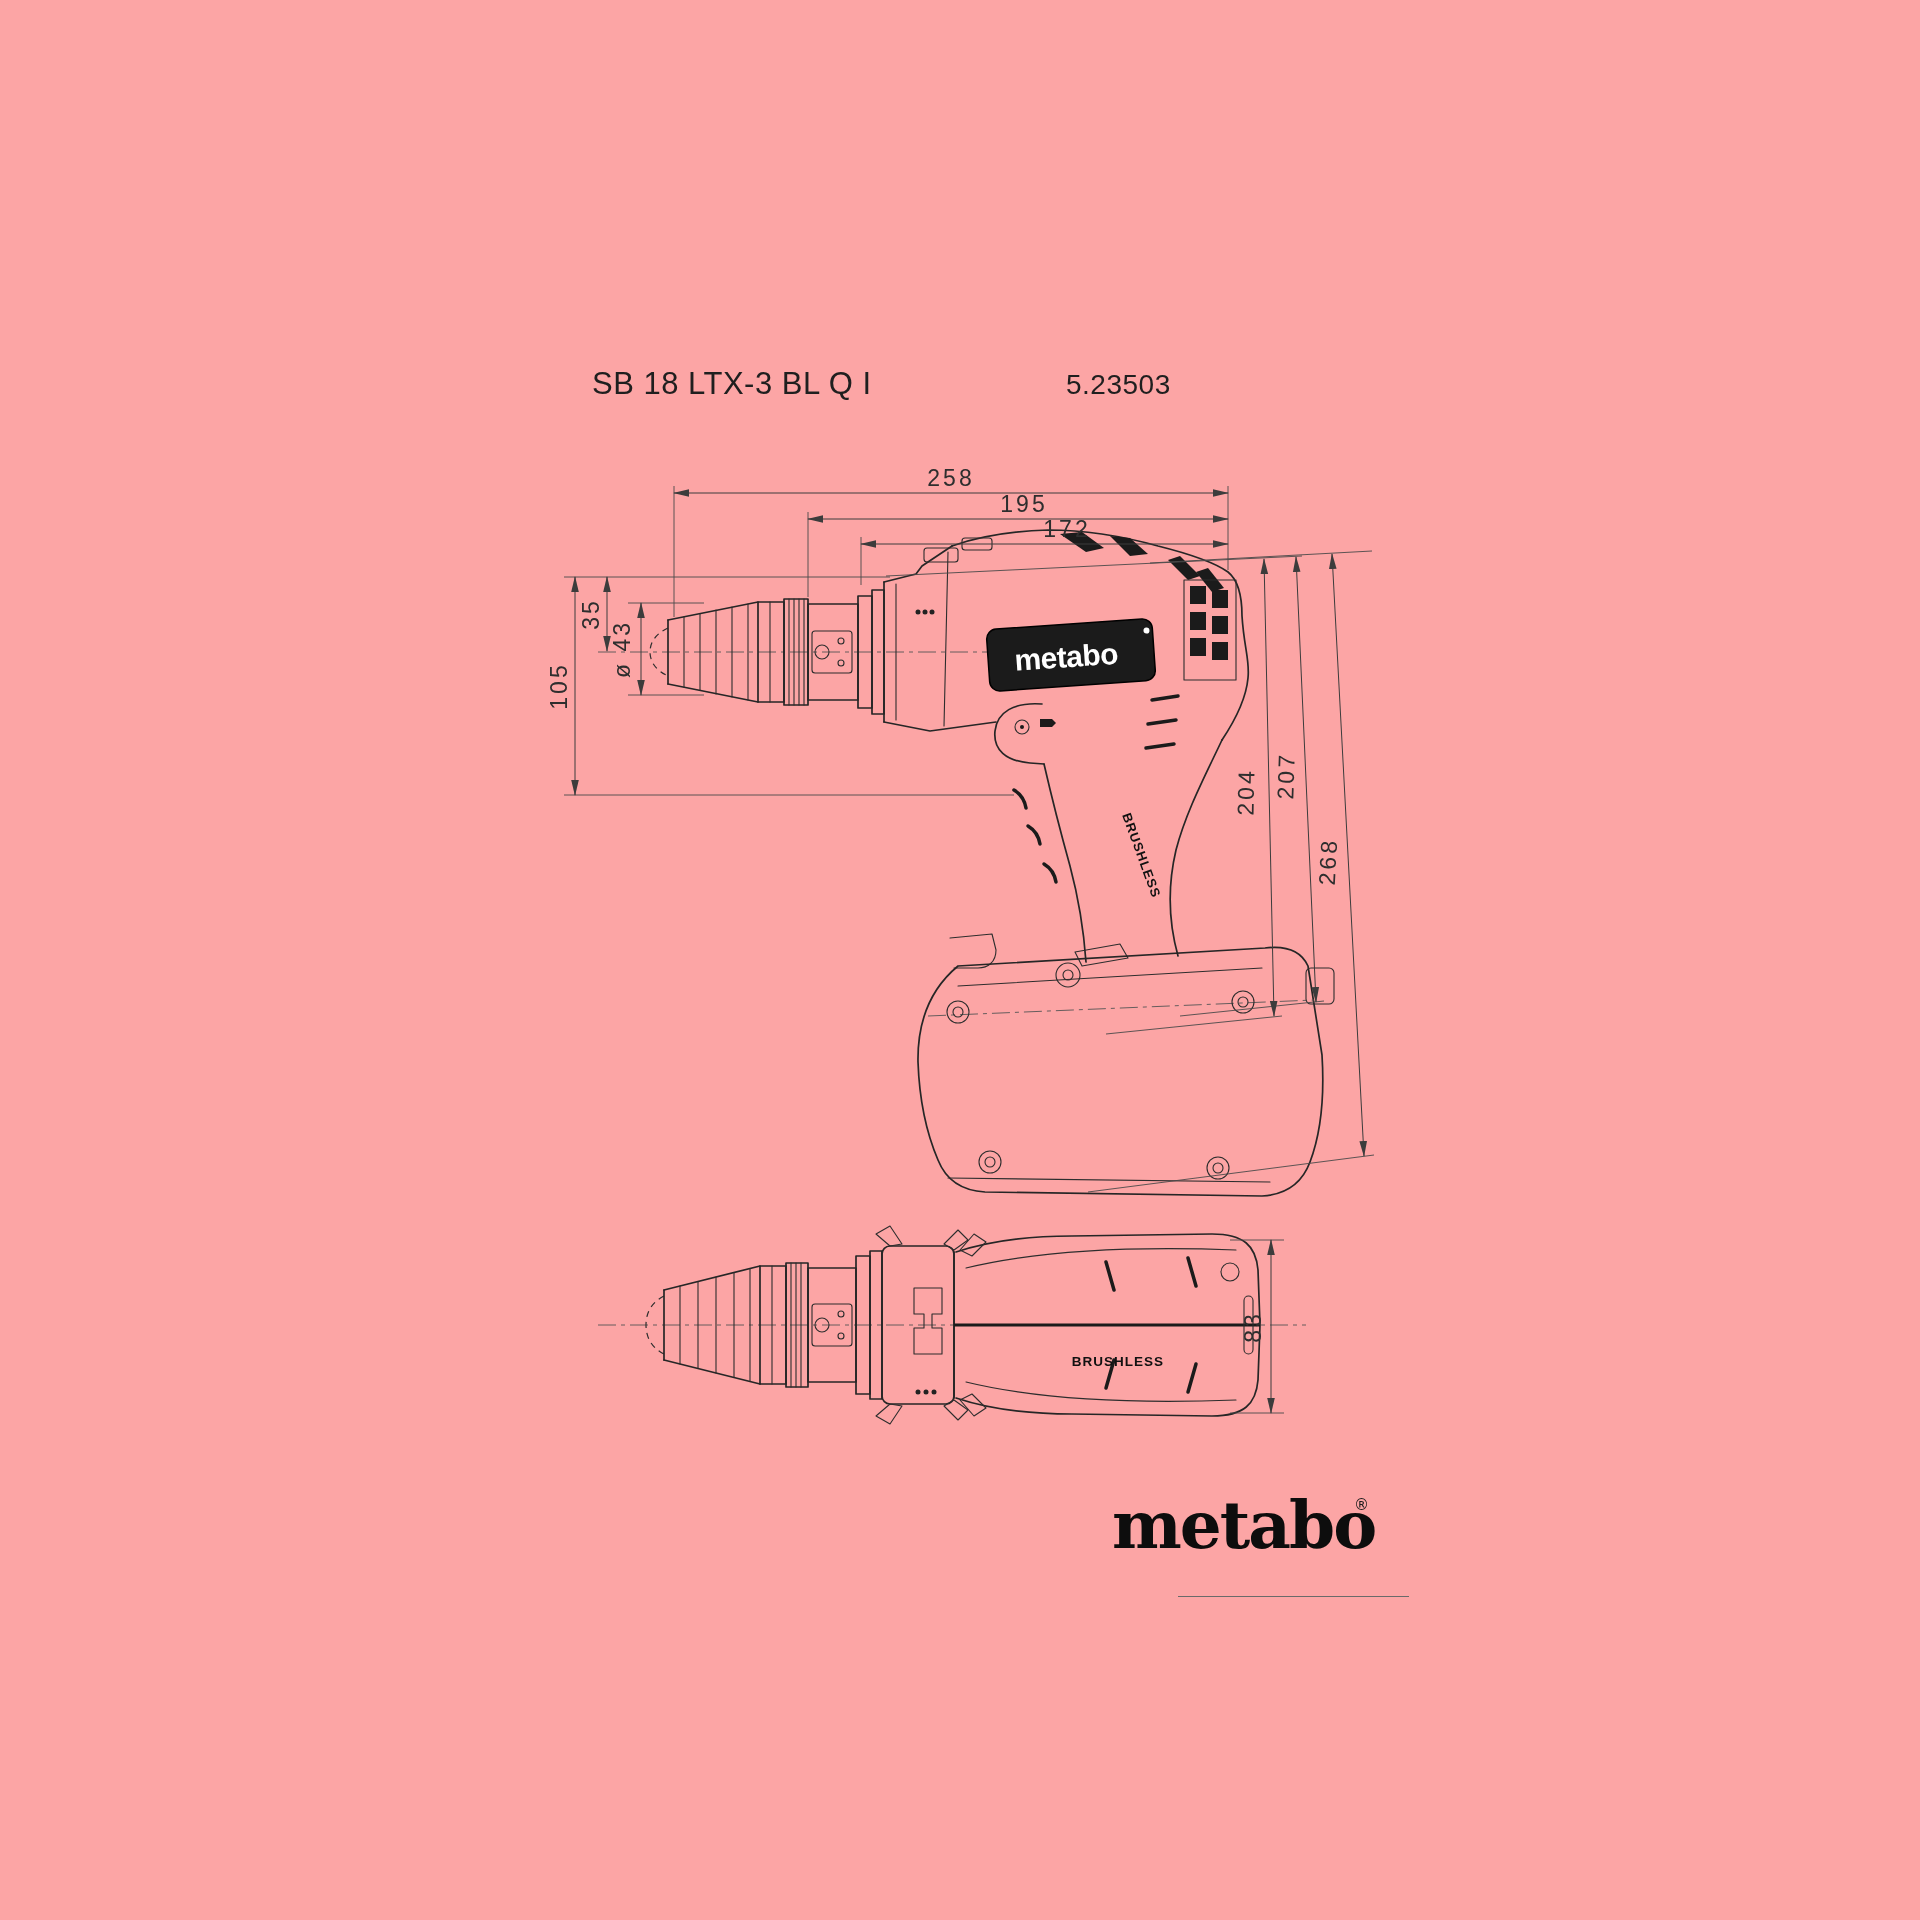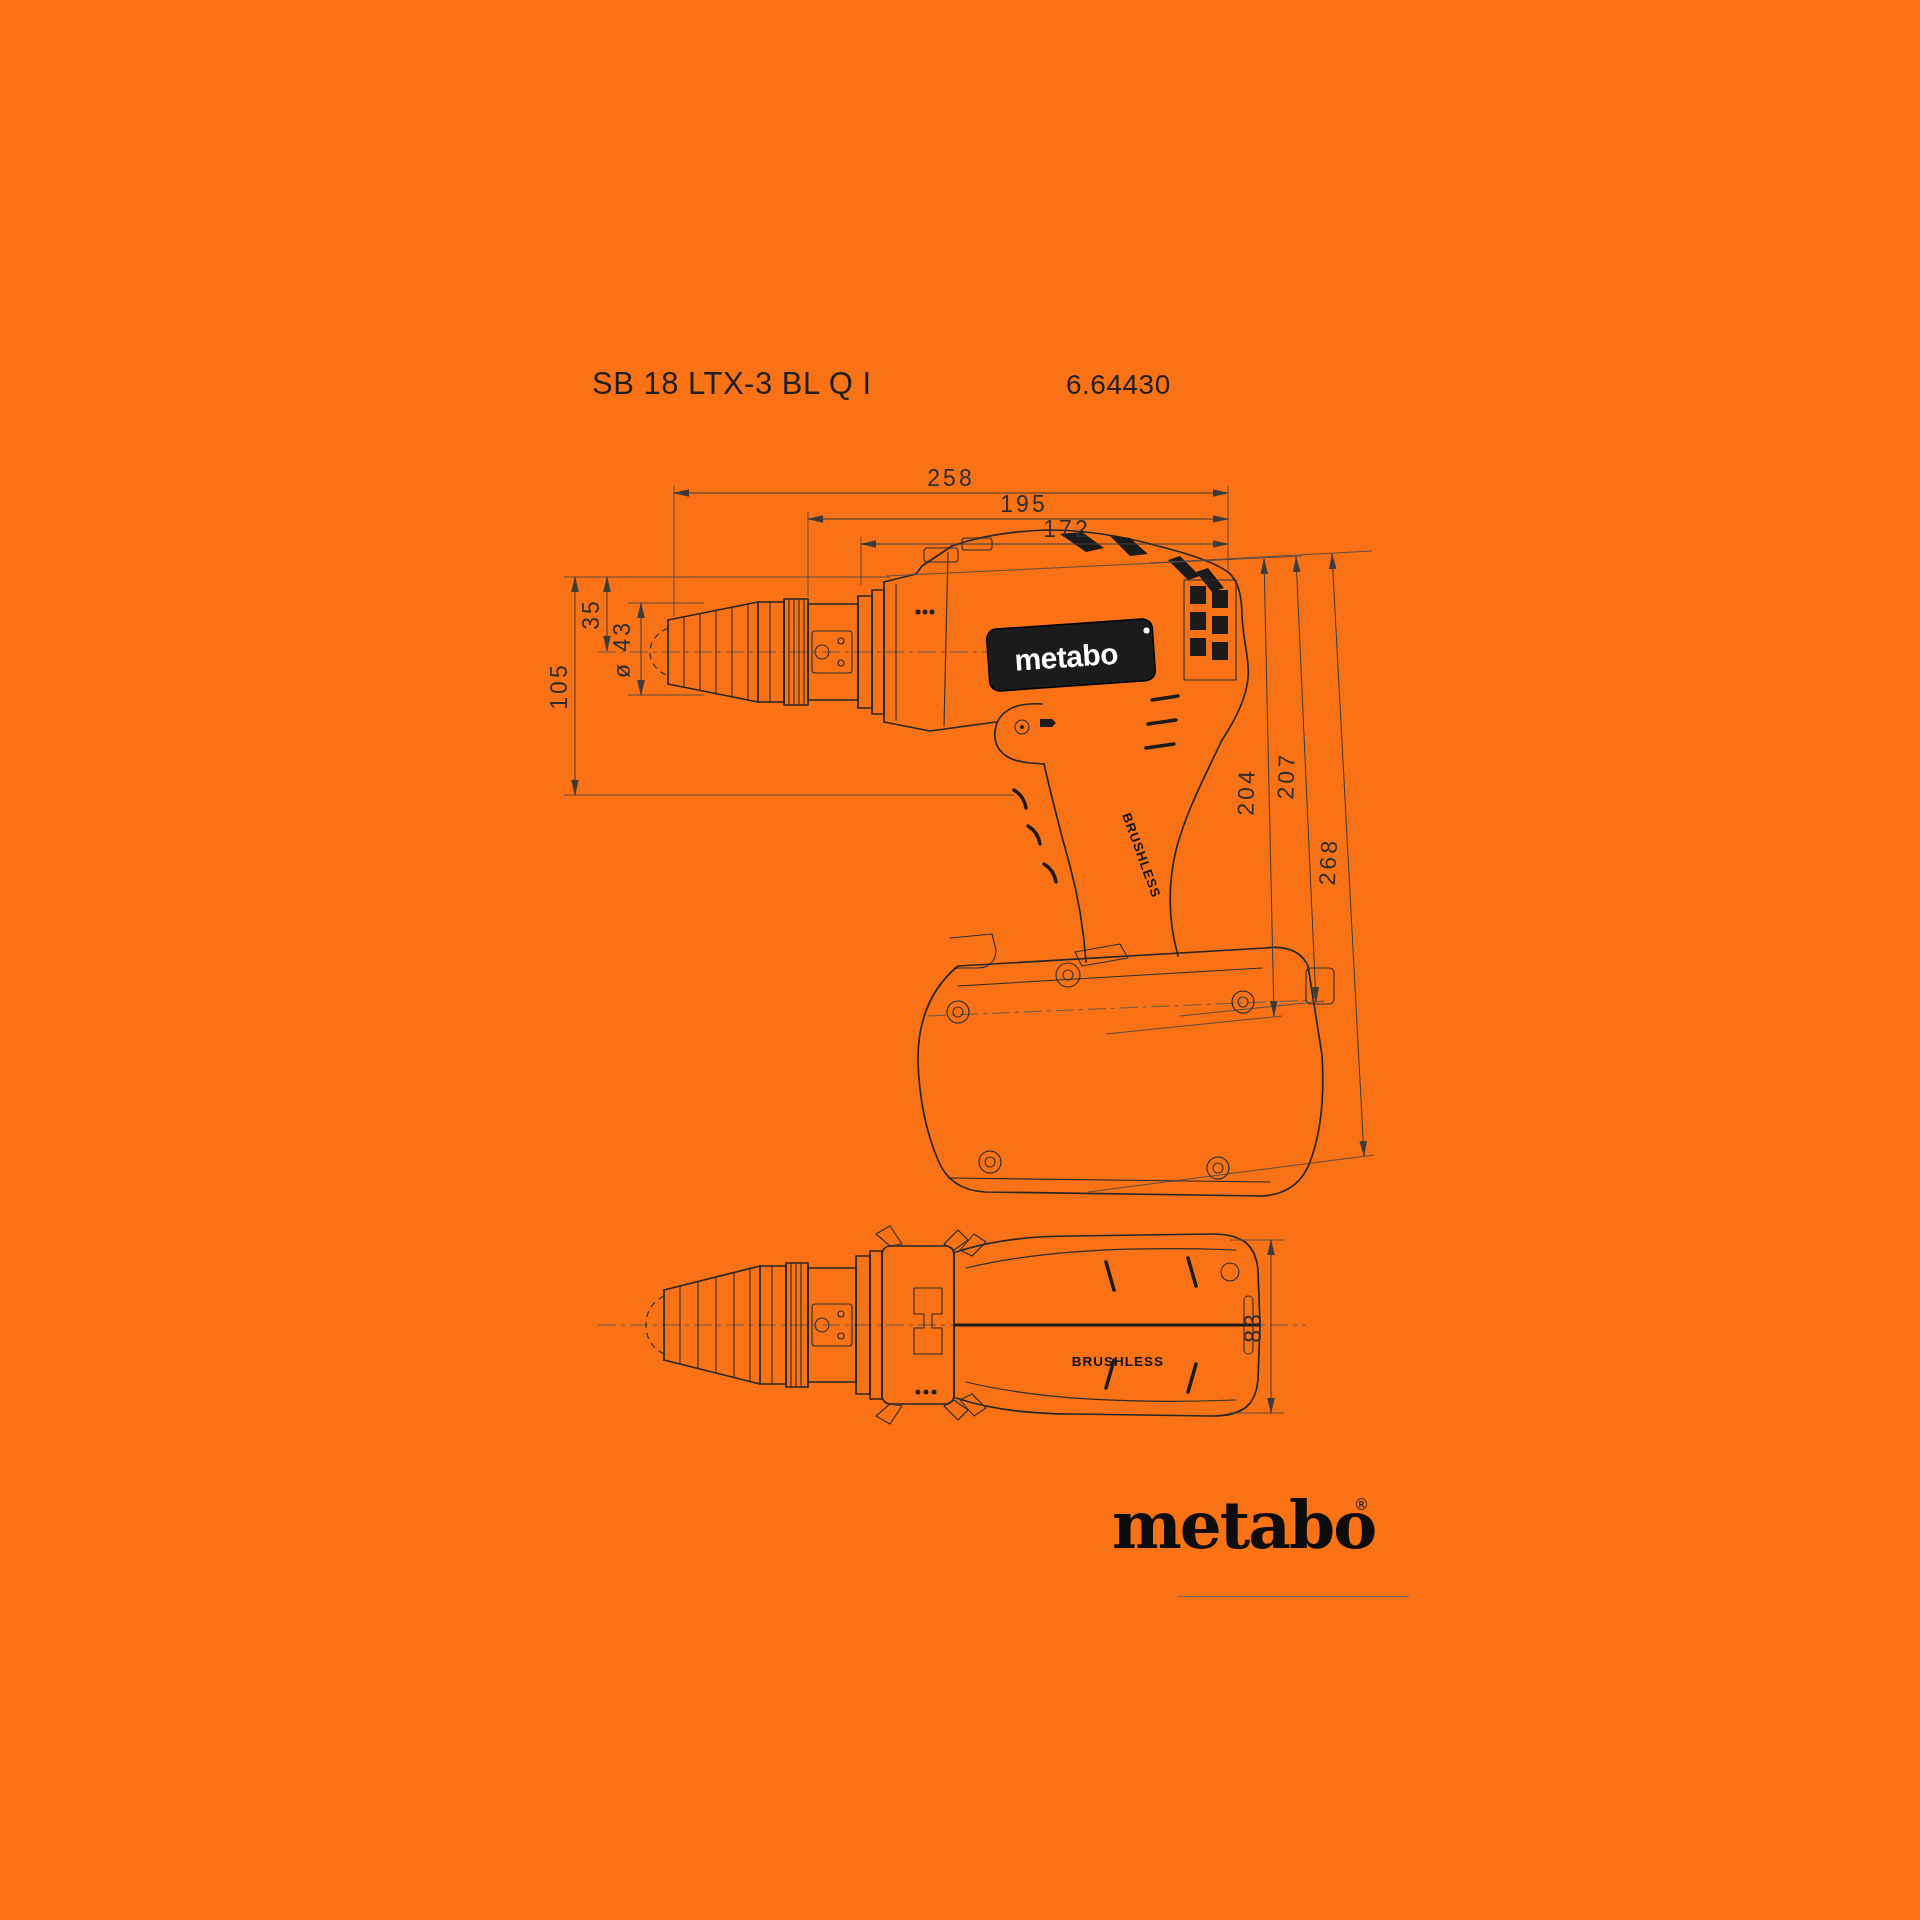--- a/index.html
+++ b/index.html
@@ -1,16 +1,16 @@
 <!DOCTYPE html>
 <html><head>
 <meta charset="utf-8">
 <style>
   html,body{margin:0;padding:0;background:#ffffff;}
-  .page{position:relative;width:1920px;height:1920px;background:#f97316;overflow:hidden;
+  .page{position:relative;width:1920px;height:1920px;background:#fca5a5;overflow:hidden;
         font-family:"Liberation Sans",sans-serif;}
   .hdr{position:absolute;color:#1f1f1f;line-height:1;white-space:pre;}
   .model{left:592px;top:368px;font-size:31px;letter-spacing:.5px;}
   .artno{left:1066px;top:371px;font-size:28px;letter-spacing:.5px;}
   svg{position:absolute;left:0;top:0;}
   .dim{stroke:#3c3c3c;stroke-width:1;fill:none;}
   .ext{stroke:#4a4a4a;stroke-width:.9;fill:none;}
   .dt{font-family:"Liberation Sans",sans-serif;font-size:23px;fill:#2e2e2e;letter-spacing:3px;}
   .out{fill:none;stroke:#262626;stroke-width:1.7;stroke-linejoin:round;stroke-linecap:round;}
   .det{fill:none;stroke:#2d2d2d;stroke-width:1.1;stroke-linejoin:round;stroke-linecap:round;}
@@ -24,21 +24,21 @@
   .regmark{position:absolute;left:1354px;top:1496px;font-size:15px;color:#1b1b1b;
            font-family:"DejaVu Sans",sans-serif;}
   .rule{position:absolute;left:1178px;top:1596px;width:231px;height:0;border-top:1.5px solid #6a6a6a;}
 </style>
 </head>
 <body>
 
 <div class="page">
 
   <div class="hdr model">SB 18 LTX-3 BL Q I</div>
-  <div class="hdr artno">6.64430</div>
+  <div class="hdr artno">5.23503</div>
 
   <svg width="1920" height="1920" viewBox="0 0 1920 1920">
     <defs>
       <marker id="aS" viewBox="0 0 16 10" refX="1" refY="5" markerWidth="16" markerHeight="10" markerUnits="userSpaceOnUse" orient="auto">
         <path d="M16,1.2 L0,5 L16,8.8 Z" fill="#3c3c3c"></path>
       </marker>
       <marker id="aE" viewBox="0 0 16 10" refX="15" refY="5" markerWidth="16" markerHeight="10" markerUnits="userSpaceOnUse" orient="auto">
         <path d="M0,1.2 L16,5 L0,8.8 Z" fill="#3c3c3c"></path>
       </marker>
     </defs>

